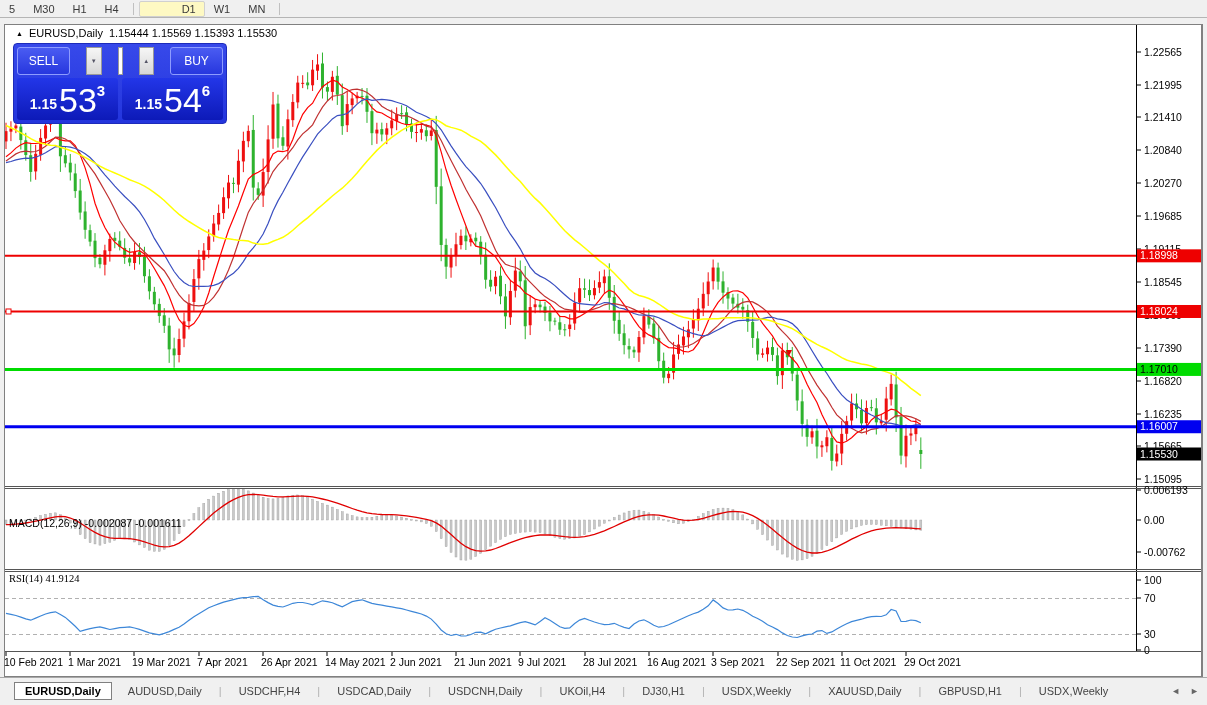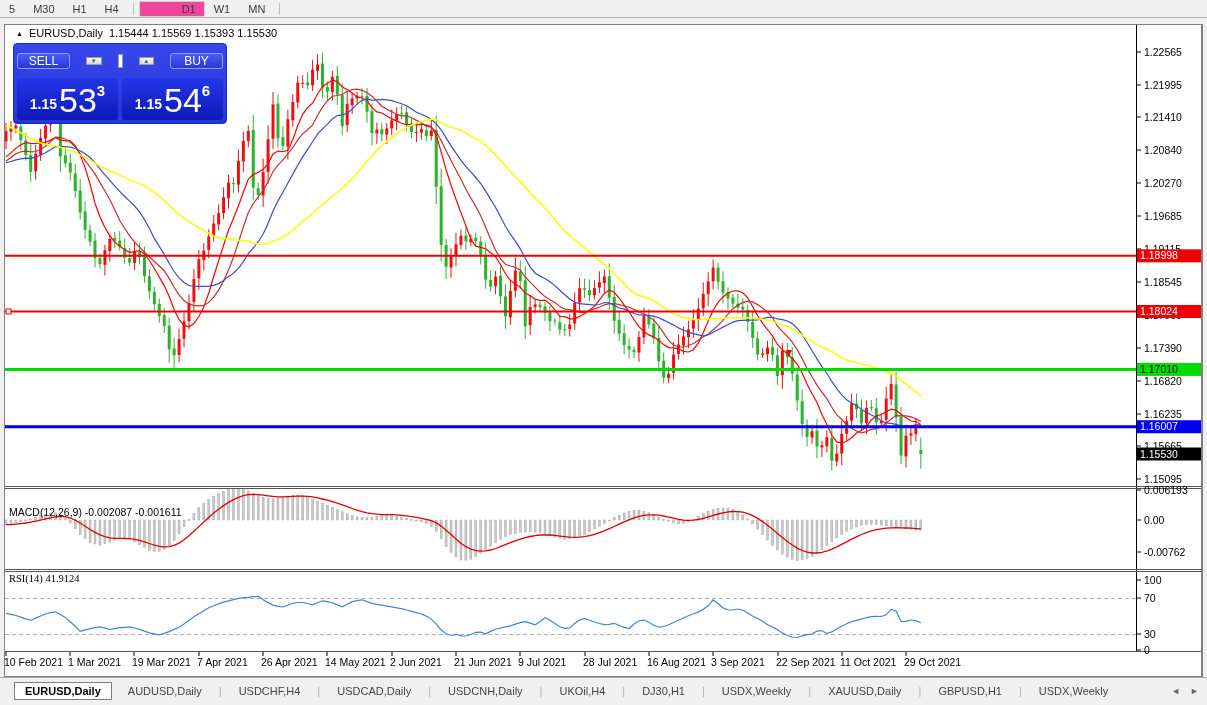--- a/index.html
+++ b/index.html
@@ -2,33 +2,33 @@
 <html><head>
 <meta charset="utf-8">
 <style>
   html,body{margin:0;padding:0;background:#f0f0f0;width:1207px;height:705px;overflow:hidden;
     font-family:"Liberation Sans",sans-serif;}
   .abs{position:absolute;}
   
   #tf-toolbar{left:0;top:0;width:1207px;height:17px;background:#f0f0f0;border-bottom:1px solid #b5b5b5;
     display:flex;align-items:center;font-size:11px;color:#3a3a3a;z-index:5;}
   .tf-btn{padding:1px 8px;border:1px solid transparent;border-radius:2px;background:transparent;cursor:default;}
-  .tf-btn.active{background:#ec4899;border-color:#d0d0d0;padding-left:42px;}
+  .tf-btn.active{background:#fef9c3;border-color:#d0d0d0;padding-left:42px;}
   .tf-sep{width:1px;height:12px;background:#c0c0c0;margin:0 5px;}
   
   #window{left:4px;top:24px;width:1197px;height:652px;background:#fff;border:1px solid #808080;z-index:1;}
   #cv{left:0;top:0;z-index:2;}
   svg text{font-family:"Liberation Sans",sans-serif;}
   
   #title-line{left:16px;top:27px;z-index:4;font-size:11px;color:#000;display:flex;align-items:center;gap:6px;}
   #title-line .tri{font-size:7px;}
   
   #trade-panel{left:13px;top:43px;width:206px;z-index:4;background:linear-gradient(#3749ea,#2335dd);
     border:1px solid #1d2bba;border-radius:4px;padding:3px;}
-  .tp-row1{display:flex;gap:16px;height:28px;align-items:center;}
+  .tp-row1{display:flex;gap:16px;height:28px;}
   .tp-btn{width:60px;color:#fff;font-size:12px;display:flex;align-items:center;justify-content:center;
     background:linear-gradient(#4a5cf2,#2737de);border:1px solid #8e9cff;border-radius:3px;cursor:pointer;}
   .tp-spin{width:16px;background:linear-gradient(#f6f6f6,#d7d7d7);border:1px solid #999;color:#556;
     font-size:6px;display:flex;align-items:center;justify-content:center;cursor:pointer;}
   #tp-volume{flex:1;min-width:0;background:#fff;border:1px solid #999;text-align:right;font-size:11px;
     padding:0 3px 0 0;color:#000;font-family:"Liberation Sans",sans-serif;}
   .tp-row2{display:flex;gap:4px;margin-top:3px;}
   .tp-price{flex:1;height:38px;color:#fff;background:linear-gradient(#2336e8,#0d1ab8);border-radius:3px;
     display:flex;align-items:flex-end;justify-content:center;padding-bottom:4px;cursor:pointer;}
   .tp-prefix{font-weight:bold;font-size:14px;margin:0 2px 4px 0;}
@@ -775,21 +775,21 @@
       <span class="tp-sup">3</span>
     </div>
     <div class="tp-price">
       <span class="tp-prefix">1.15</span>
       <span class="tp-big">54</span>
       <span class="tp-sup">6</span>
     </div>
   </div>
 </div>
 
-<div class="abs ind-label" style="left:9px;top:506px;text-align:center;">MACD(12,26,9) -0.002087 -0.001611</div>
+<div class="abs ind-label" style="left:9px;top:517px;text-align:center;">MACD(12,26,9) -0.002087 -0.001611</div>
 <div class="abs ind-label" style="left:9px;top:573px;font-family:Liberation Serif, serif;">RSI(14) 41.9124</div>
 
 <div id="tab-bar" class="abs">
     <span class="tab active">EURUSD,Daily</span>
     <span class="tab">AUDUSD,Daily</span>
     <span class="tab-sep">|</span>
     <span class="tab">USDCHF,H4</span>
     <span class="tab-sep">|</span>
     <span class="tab">USDCAD,Daily</span>
     <span class="tab-sep">|</span>

